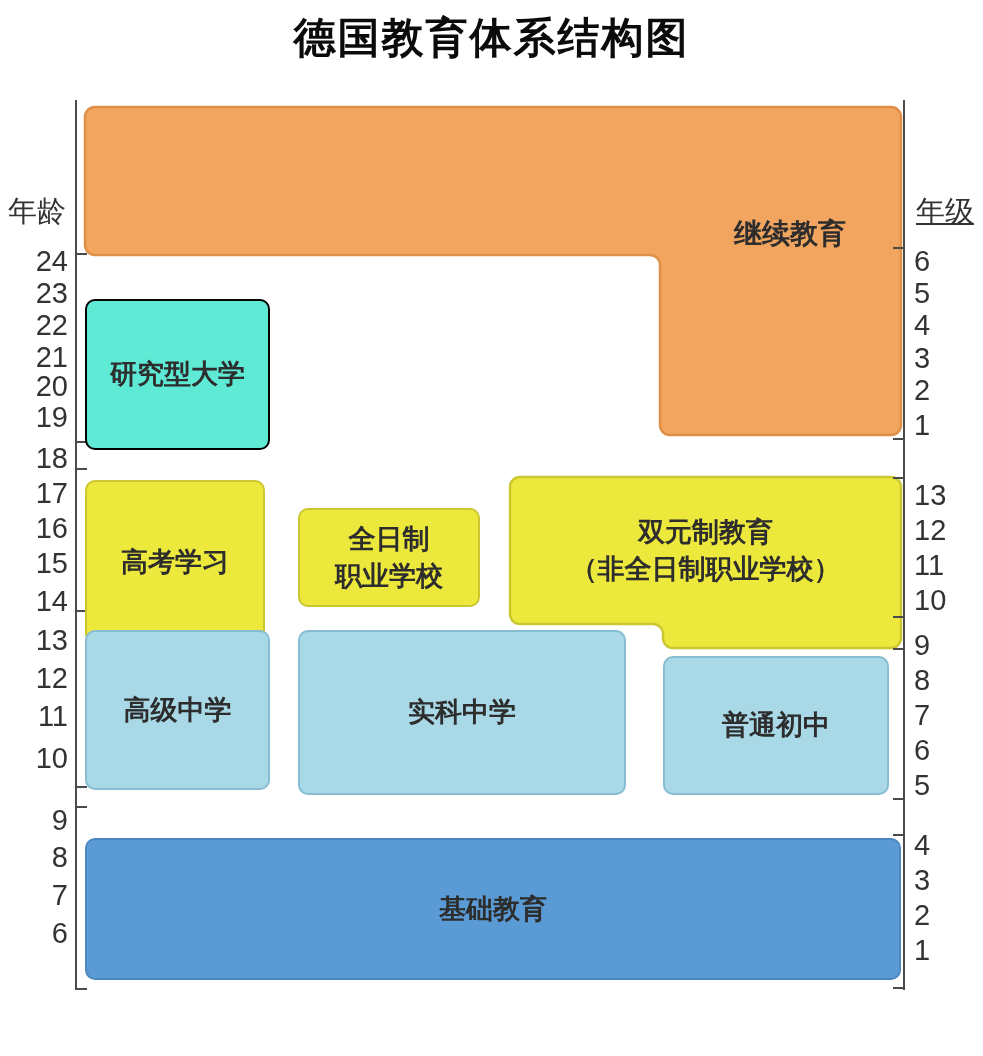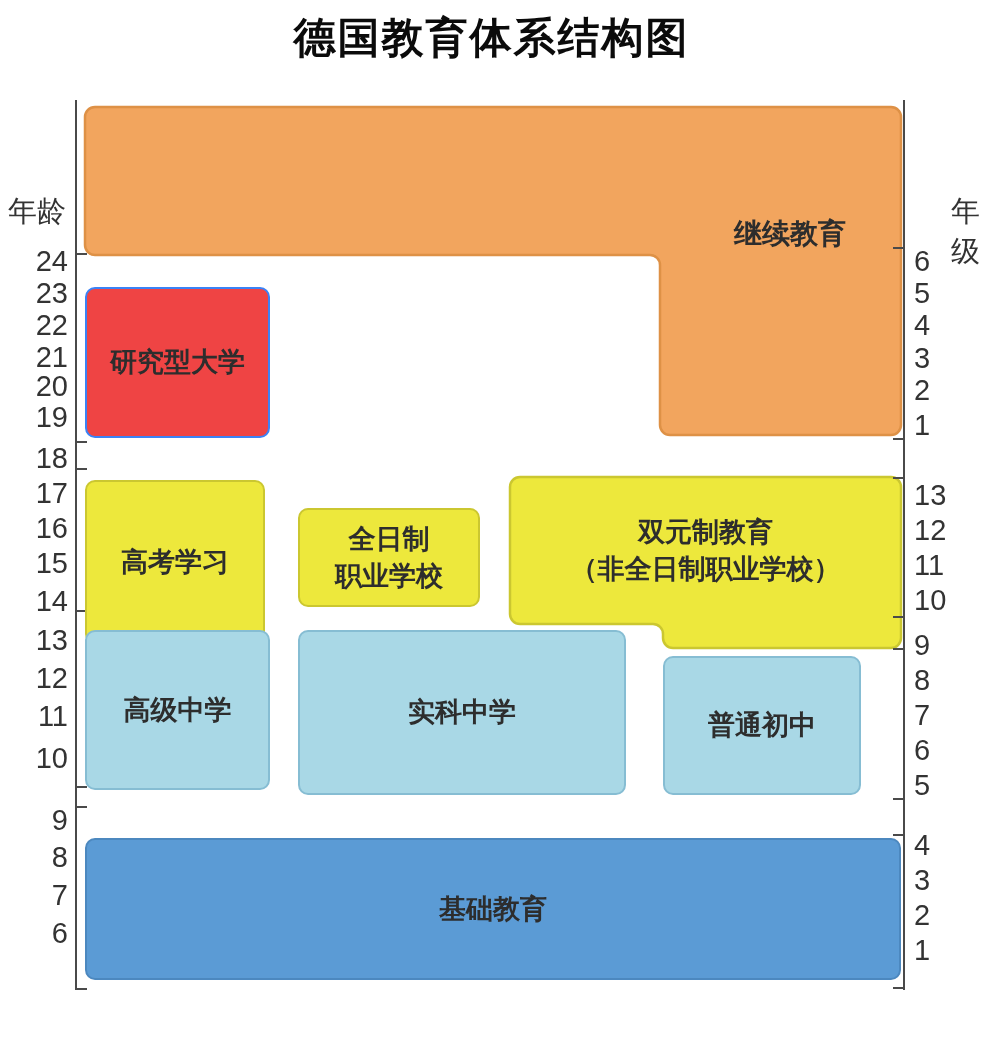--- a/index.html
+++ b/index.html
@@ -9,21 +9,21 @@
          font-size:42px;font-weight:800;color:#0b0b0b;letter-spacing:2px;}
   .axis-line{position:absolute;width:2px;background:#4a4a4a;}
   .tick{position:absolute;height:2px;width:10px;background:#4a4a4a;}
   .axis-label{position:absolute;font-size:29px;color:#333;font-weight:400;}
   .num{position:absolute;font-size:29px;color:#333;line-height:32px;}
   .num-l{left:18px;width:50px;text-align:right;}
   .num-r{left:914px;width:50px;text-align:left;}
   .blk{position:absolute;display:flex;align-items:center;justify-content:center;
        box-sizing:border-box;border-radius:10px;text-align:center;}
   .blk-label{font-size:27px;font-weight:700;color:#2d2d2d;white-space:pre-line;line-height:1.35;}
-  .green{background:#ef4444;border:2px solid #3b82f6;}
+  .green{background:#5eead4;border:2px solid #000000;margin-top:12px;}
   .yellow{background:#EDE83C;border:2px solid #CBC730;}
   .lblue{background:#A9D8E6;border:2px solid #86BDD3;}
   .blue{background:#5B9BD5;border:2px solid #4C88BF;}
   .ltxt{position:absolute;display:flex;align-items:center;justify-content:center;text-align:center;}
   svg{position:absolute;left:0;top:0;}
 </style>
 </head>
 <body>
 
 <div class="stage">
@@ -49,21 +49,21 @@
   <div class="tick" style="left:893px;top:247px;"></div>
   <div class="tick" style="left:893px;top:438px;"></div>
   <div class="tick" style="left:893px;top:477px;"></div>
   <div class="tick" style="left:893px;top:616px;"></div>
   <div class="tick" style="left:893px;top:648px;"></div>
   <div class="tick" style="left:893px;top:798px;"></div>
   <div class="tick" style="left:893px;top:834px;"></div>
   <div class="tick" style="left:893px;top:987px;"></div>
 
   <div class="axis-label" style="left:8px;top:192px;">年龄</div>
-  <div class="axis-label" style="left:951px;top:192px;">年级</div>
+  <div class="axis-label" style="left:916px;top:192px;text-decoration:underline;">年级</div>
 
   <span class="num num-l" style="top:245px;">24</span>
   <span class="num num-l" style="top:277px;">23</span>
   <span class="num num-l" style="top:309px;">22</span>
   <span class="num num-l" style="top:341px;">21</span>
   <span class="num num-l" style="top:370px;">20</span>
   <span class="num num-l" style="top:401px;">19</span>
   <span class="num num-l" style="top:442px;">18</span>
   <span class="num num-l" style="top:477px;">17</span>
   <span class="num num-l" style="top:512px;">16</span>
@@ -109,21 +109,21 @@
     <span class="blk-label">全日制
 职业学校</span>
   </div>
 
   <div class="blk lblue" style="left:85px;top:630px;width:185px;height:160px;">
     <span class="blk-label">高级中学</span>
   </div>
   <div class="blk lblue" style="left:298px;top:630px;width:328px;height:165px;">
     <span class="blk-label">实科中学</span>
   </div>
-  <div class="blk lblue" style="left:663px;top:656px;width:198px;height:139px;text-align:right;">
+  <div class="blk lblue" style="left:663px;top:656px;width:226px;height:139px;text-align:right;">
     <span class="blk-label">普通初中</span>
   </div>
 
   <div class="blk blue" style="left:85px;top:838px;width:816px;height:142px;">
     <span class="blk-label">基础教育</span>
   </div>
 
   <div class="ltxt" style="left:690px;top:214px;width:200px;height:40px;">
     <span class="blk-label" style="font-size:28px;">继续教育</span>
   </div>

